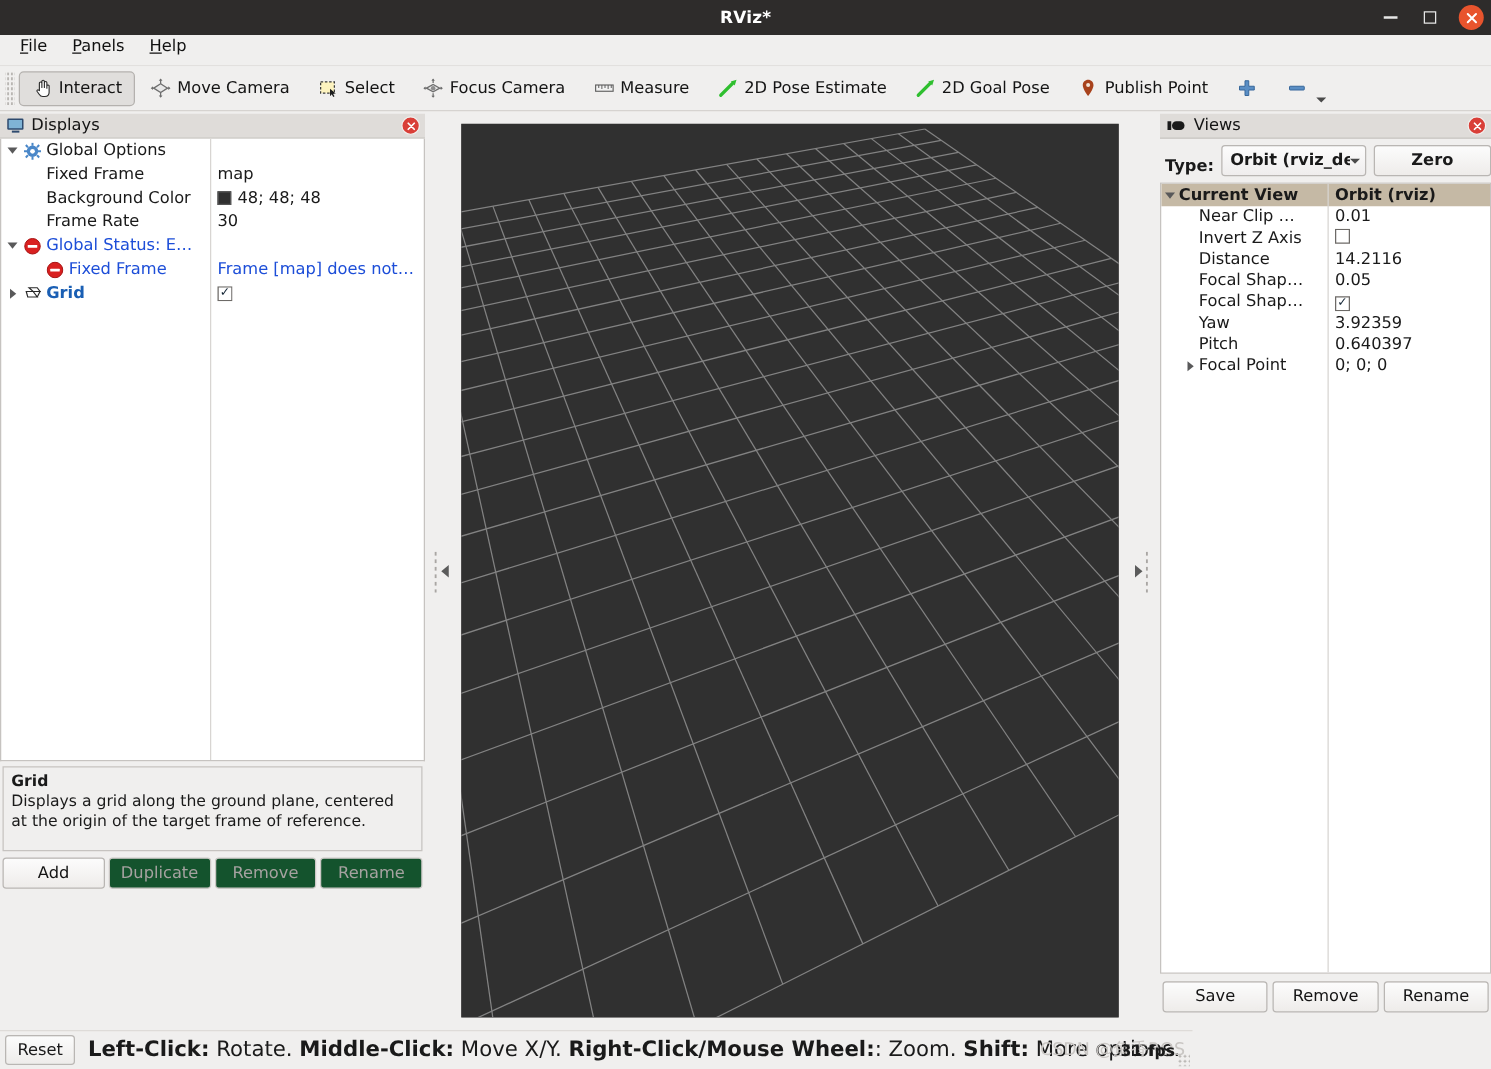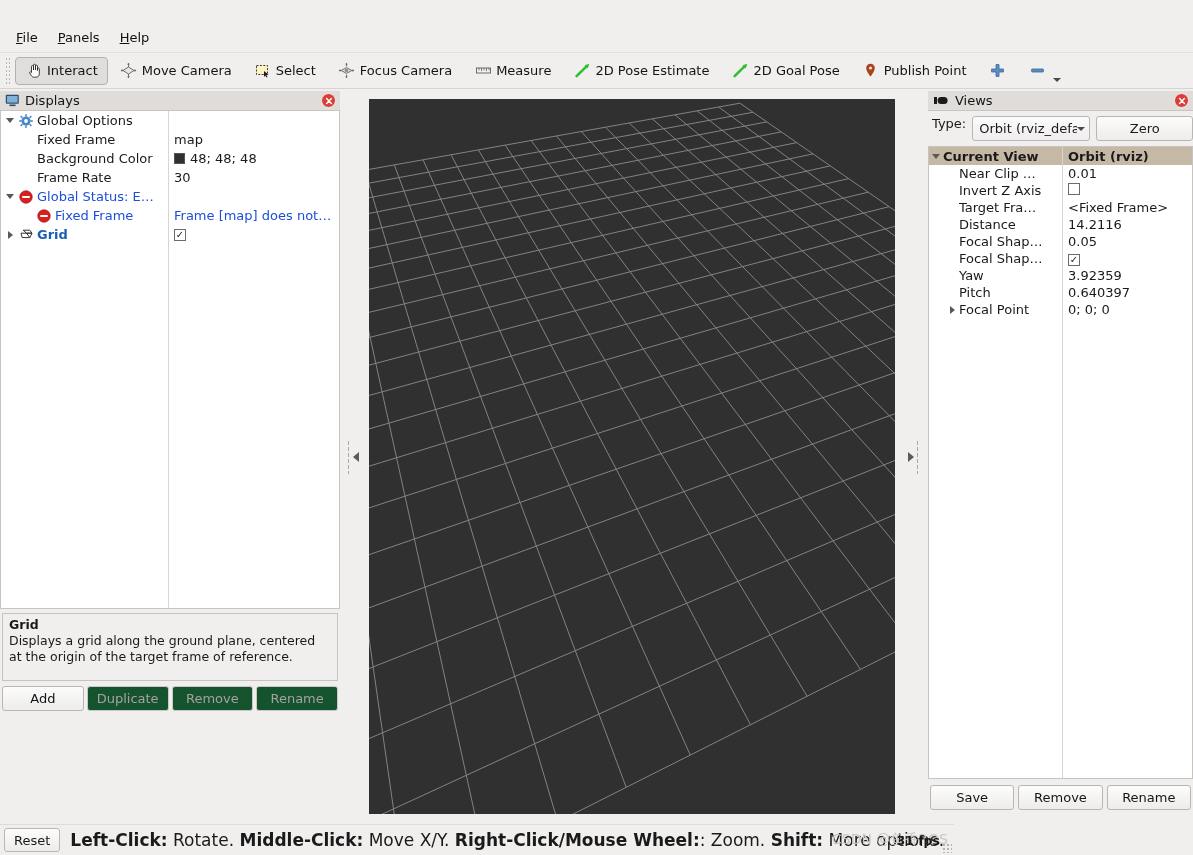--- a/index.html
+++ b/index.html
@@ -154,21 +154,21 @@
     background-size: 3px 6px;
   }
   .splitter.left .sp-dots { left: 5px; }
   .splitter.right .sp-dots { right: 5px; }
 
   
   .views {
     position: absolute; left: 928px; top: 91px; width: 265px; height: 724px;
     display: flex; flex-direction: column; background: #f0efee;
   }
-  .type-row { display: flex; align-items: flex-start; gap: 6px; padding: 5px 0 5px 4px; }
+  .type-row { display: flex; align-items: flex-end; gap: 6px; padding: 5px 0 5px 4px; font-weight: bold; }
   .type-lbl { font-size: 13px; }
   .combo {
     width: 122px; height: 25px; background: linear-gradient(#fcfcfc,#efeded);
     border: 1px solid #b9b6b3; border-radius: 3px;
     display: flex; align-items: center; padding: 0 4px 0 6px; font-size: 13px;
     overflow: hidden; white-space: nowrap;
   }
   .combo .cb-txt { flex: 1; overflow: hidden; }
   .zero-btn {
     width: 100px; height: 25px; background: linear-gradient(#fcfcfc,#eeecea);
@@ -215,20 +215,36 @@
     position: absolute; right: 2px; bottom: 2px; width: 10px; height: 10px;
     background-image: radial-gradient(#b5b2af 1px, transparent 1px);
     background-size: 4px 4px;
   }
 </style>
 </head>
 <body>
 
 <div id="app">
 
+  <div class="titlebar">
+    <span class="title">RViz*</span>
+    <div class="wincontrols">
+      <div class="wc">
+          <span class="minbar"></span>
+        </div>
+      <div class="wc">
+          <span class="maxbox"></span>
+        </div>
+      <div class="wc close">
+        <svg width="11" height="11" viewBox="0 0 11 11">
+            <path d="M2.2 2.2 L8.8 8.8 M8.8 2.2 L2.2 8.8" stroke="#ffffff" stroke-width="1.6" stroke-linecap="round"></path>
+          </svg>
+      </div>
+    </div>
+  </div>
 
   <div class="menubar">
     <div class="menuitem"><u>F</u>ile</div>
     <div class="menuitem"><u>P</u>anels</div>
     <div class="menuitem"><u>H</u>elp</div>
   </div>
 
   <div class="toolbar">
     <div class="tb-grip"></div>
 
@@ -586,27 +602,20 @@
           <div class="vrow">
             <div class="vname">
               <span class="vindent"></span>
               <span>Invert Z Axis</span>
             </div>
             <div class="vval"><span class="cbox"></span></div>
           </div>
           <div class="vrow">
             <div class="vname">
               <span class="vindent"></span>
-              <span>Target Fra…</span>
-            </div>
-            <div class="vval">&lt;Fixed Frame&gt;</div>
-          </div>
-          <div class="vrow">
-            <div class="vname">
-              <span class="vindent"></span>
               <span>Distance</span>
             </div>
             <div class="vval">14.2116</div>
           </div>
           <div class="vrow">
             <div class="vname">
               <span class="vindent"></span>
               <span>Focal Shap…</span>
             </div>
             <div class="vval">0.05</div>

